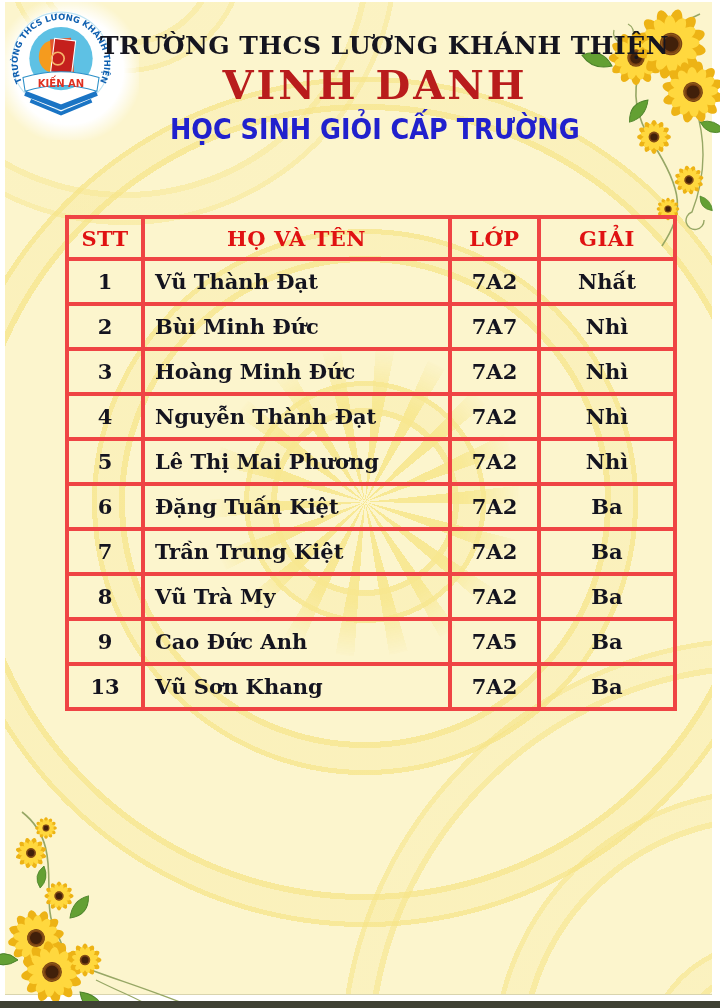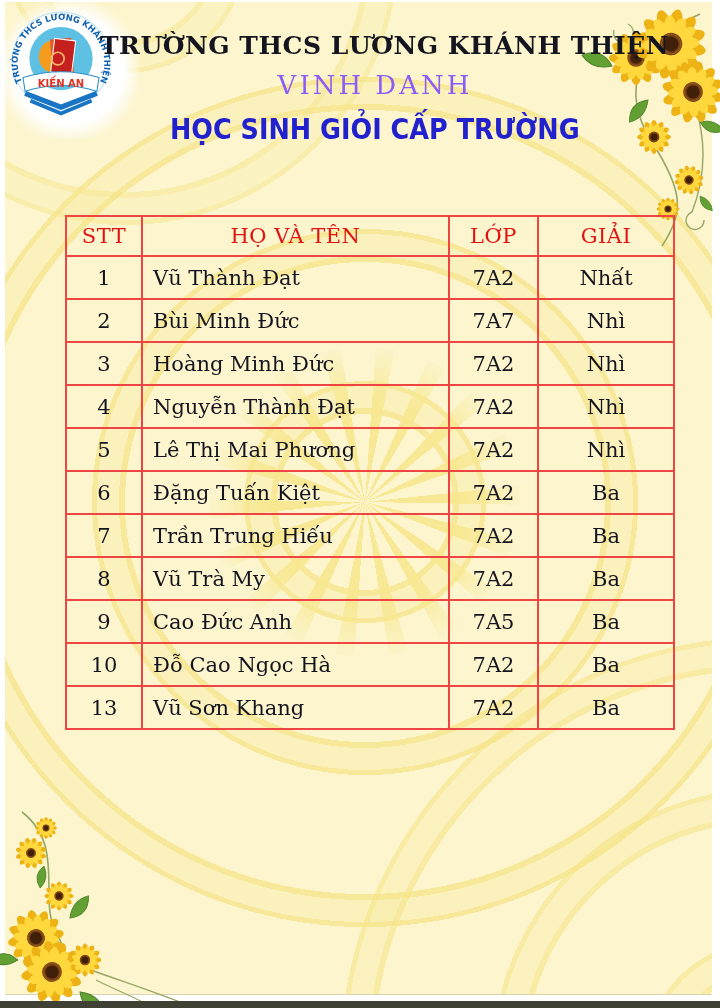--- a/index.html
+++ b/index.html
@@ -34,41 +34,41 @@
     position:absolute;left:-6px;top:-2px;width:140px;height:140px;
     background:radial-gradient(ellipse at center,#ffffff 0 55%,rgba(255,255,255,0) 75%);
   }
   
   .header-block{position:absolute;left:100px;top:0;width:550px;text-align:center;}
   .school-name{
     margin-top:31px;font-size:25px;font-weight:bold;color:#15151f;
     letter-spacing:.5px;line-height:30px;white-space:nowrap;
   }
   .honor-title{
-    margin-top:2px;font-size:26px;font-weight:normal;color:#8b5cf6;
+    margin-top:2px;font-size:40px;font-weight:bold;color:#b91c1c;
     letter-spacing:3px;line-height:44px;white-space:nowrap;
   }
   .subtitle{
     font-family:"DejaVu Sans","Liberation Sans",sans-serif;
     font-size:29px;font-weight:bold;color:#2121cd;line-height:33px;white-space:nowrap;
   }
   .subtitle .squeeze{display:inline-block;transform:scaleX(.88);transform-origin:50% 50%;}
   .sub1{margin-top:6px;}
   
   table.honor{
     position:absolute;left:65px;top:215px;width:608px;
     border-collapse:collapse;table-layout:fixed;
   }
   table.honor col.c-stt{width:76px;}
   table.honor col.c-name{width:307px;}
   table.honor col.c-class{width:89px;}
   table.honor col.c-prize{width:136px;}
   table.honor th,table.honor td{
-    border:2px solid #ef4444;text-align:center;vertical-align:middle;
-    background:transparent;font-weight:normal;
+    border:4px solid #ef4444;text-align:center;vertical-align:middle;
+    background:transparent;font-weight:bold;
   }
   table.honor th{height:36px;font-size:21px;color:#e01212;letter-spacing:.5px;}
   table.honor td{height:39px;font-size:21px;color:#14141f;}
   table.honor td.name-cell{text-align:left;padding-left:10px;}
   
   svg.deco{position:absolute;left:0;top:0;pointer-events:none;}
   .logo-box{position:absolute;left:8px;top:10px;width:106px;height:114px;}
   .bottom-bar{
     position:absolute;left:0;top:1001px;width:720px;height:7px;background:#3f4134;
   }
@@ -232,43 +232,37 @@
         <td>Nhì</td>
       </tr>
       <tr>
         <td>6</td>
         <td class="name-cell">Đặng Tuấn Kiệt</td>
         <td>7A2</td>
         <td>Ba</td>
       </tr>
       <tr>
         <td>7</td>
-        <td class="name-cell">Trần Trung Hiếu</td>
+        <td class="name-cell">Trần Trung Kiệt</td>
         <td>7A2</td>
         <td>Ba</td>
       </tr>
       <tr>
         <td>8</td>
         <td class="name-cell">Vũ Trà My</td>
         <td>7A2</td>
         <td>Ba</td>
       </tr>
       <tr>
         <td>9</td>
         <td class="name-cell">Cao Đức Anh</td>
         <td>7A5</td>
         <td>Ba</td>
       </tr>
       <tr>
-        <td>10</td>
-        <td class="name-cell">Đỗ Cao Ngọc Hà</td>
-        <td>7A2</td>
-        <td>Ba</td>
-      </tr>
-      <tr>
         <td>13</td>
         <td class="name-cell">Vũ Sơn Khang</td>
         <td>7A2</td>
         <td>Ba</td>
       </tr>
     </tbody>
 </table>
 
 <div class="bottom-bar"></div>
 

